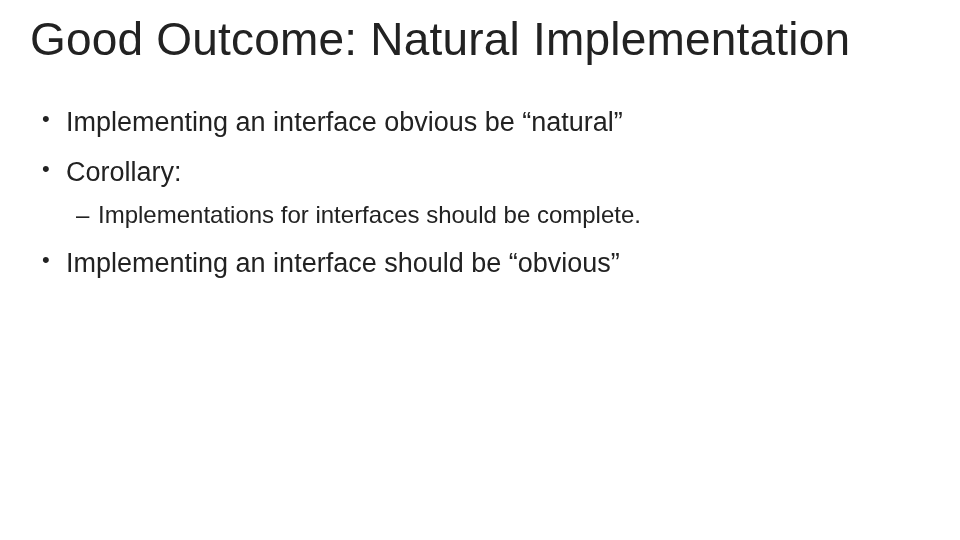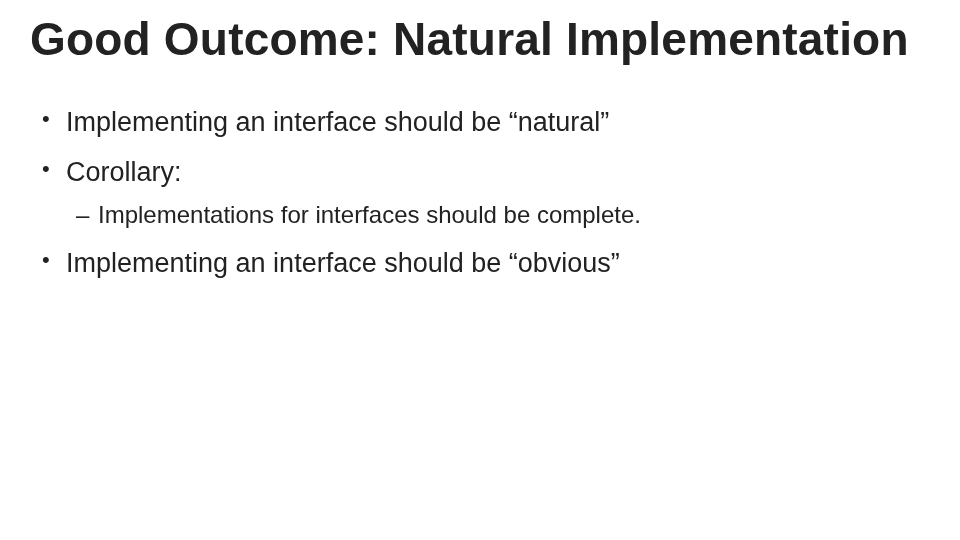--- a/index.html
+++ b/index.html
@@ -16,21 +16,21 @@
       color: #1a1a1a;
       overflow: hidden;
     }
     .slide {
       width: 100%;
       height: 100%;
       padding: 12px 30px 30px 30px;
     }
     .title {
       font-size: 46px;
-      font-weight: 700;
+      font-weight: 400;
       color: #222;
       margin-bottom: 38px;
       letter-spacing: 0.2px;
     }
     .bullets {
       list-style: none;
       padding-left: 8px;
     }
     .bullets > li {
       font-size: 27px;
@@ -70,21 +70,21 @@
       color: #222;
     }
   </style>
 </head>
 <body>
 
 <div class="slide">
   <h1 class="title">Good Outcome: Natural Implementation</h1>
   <ul class="bullets">
     <li>
-      <span>Implementing an interface should be “natural”</span>
+      <span>Implementing an interface obvious be “natural”</span>
     </li>
     <li>
       <span>Corollary:</span>
       <ul class="sub-bullets">
         <li>
           <span>Implementations for interfaces should be complete.</span>
         </li>
       </ul>
     </li>
     <li>

